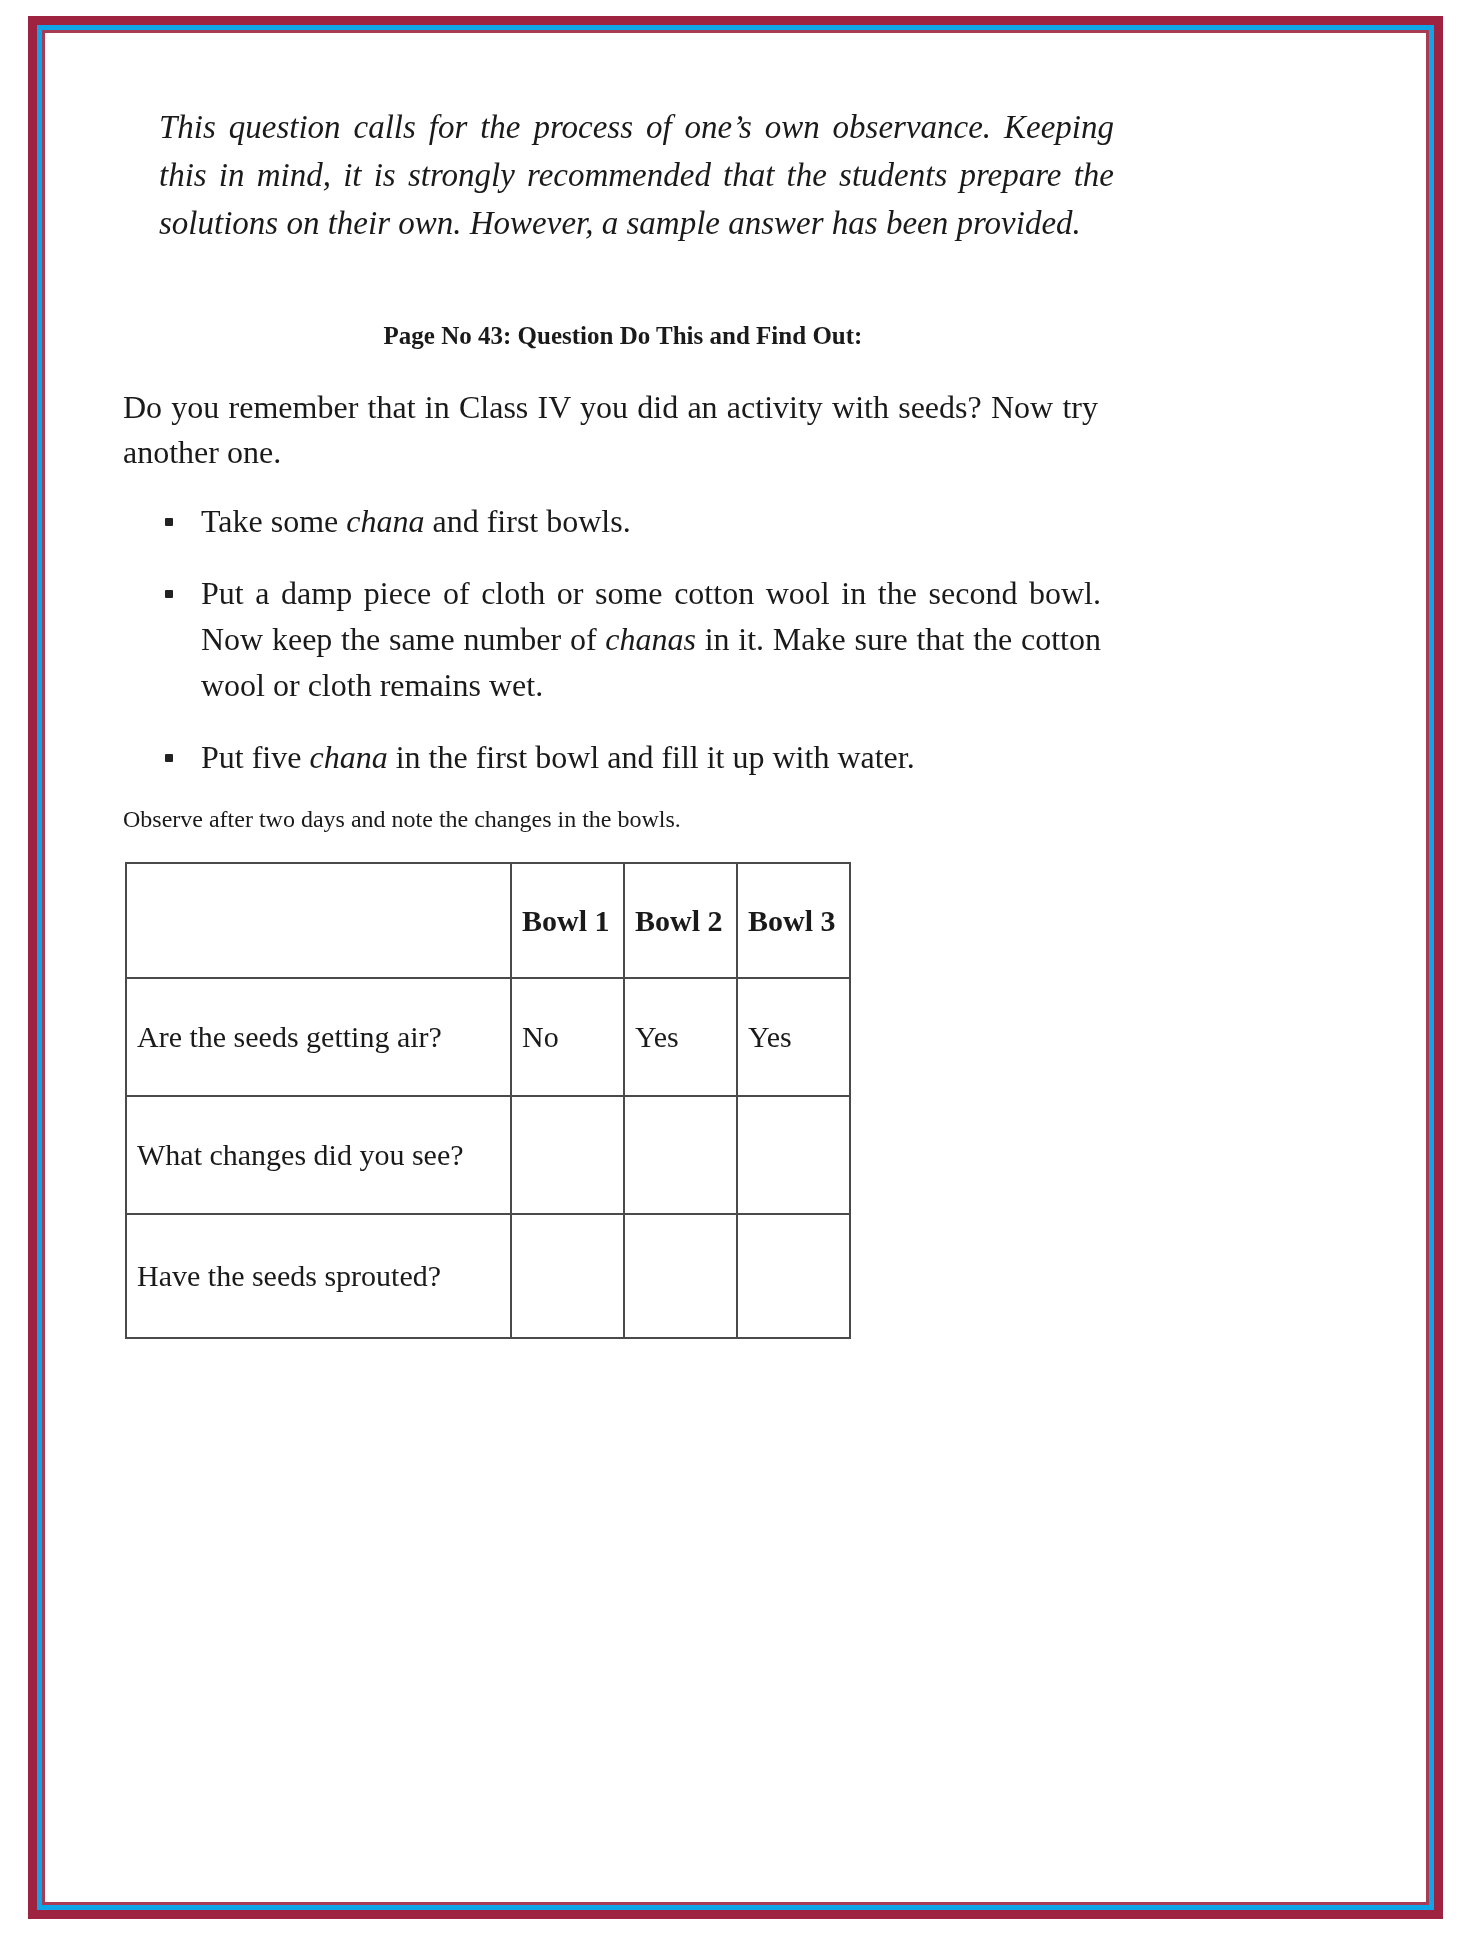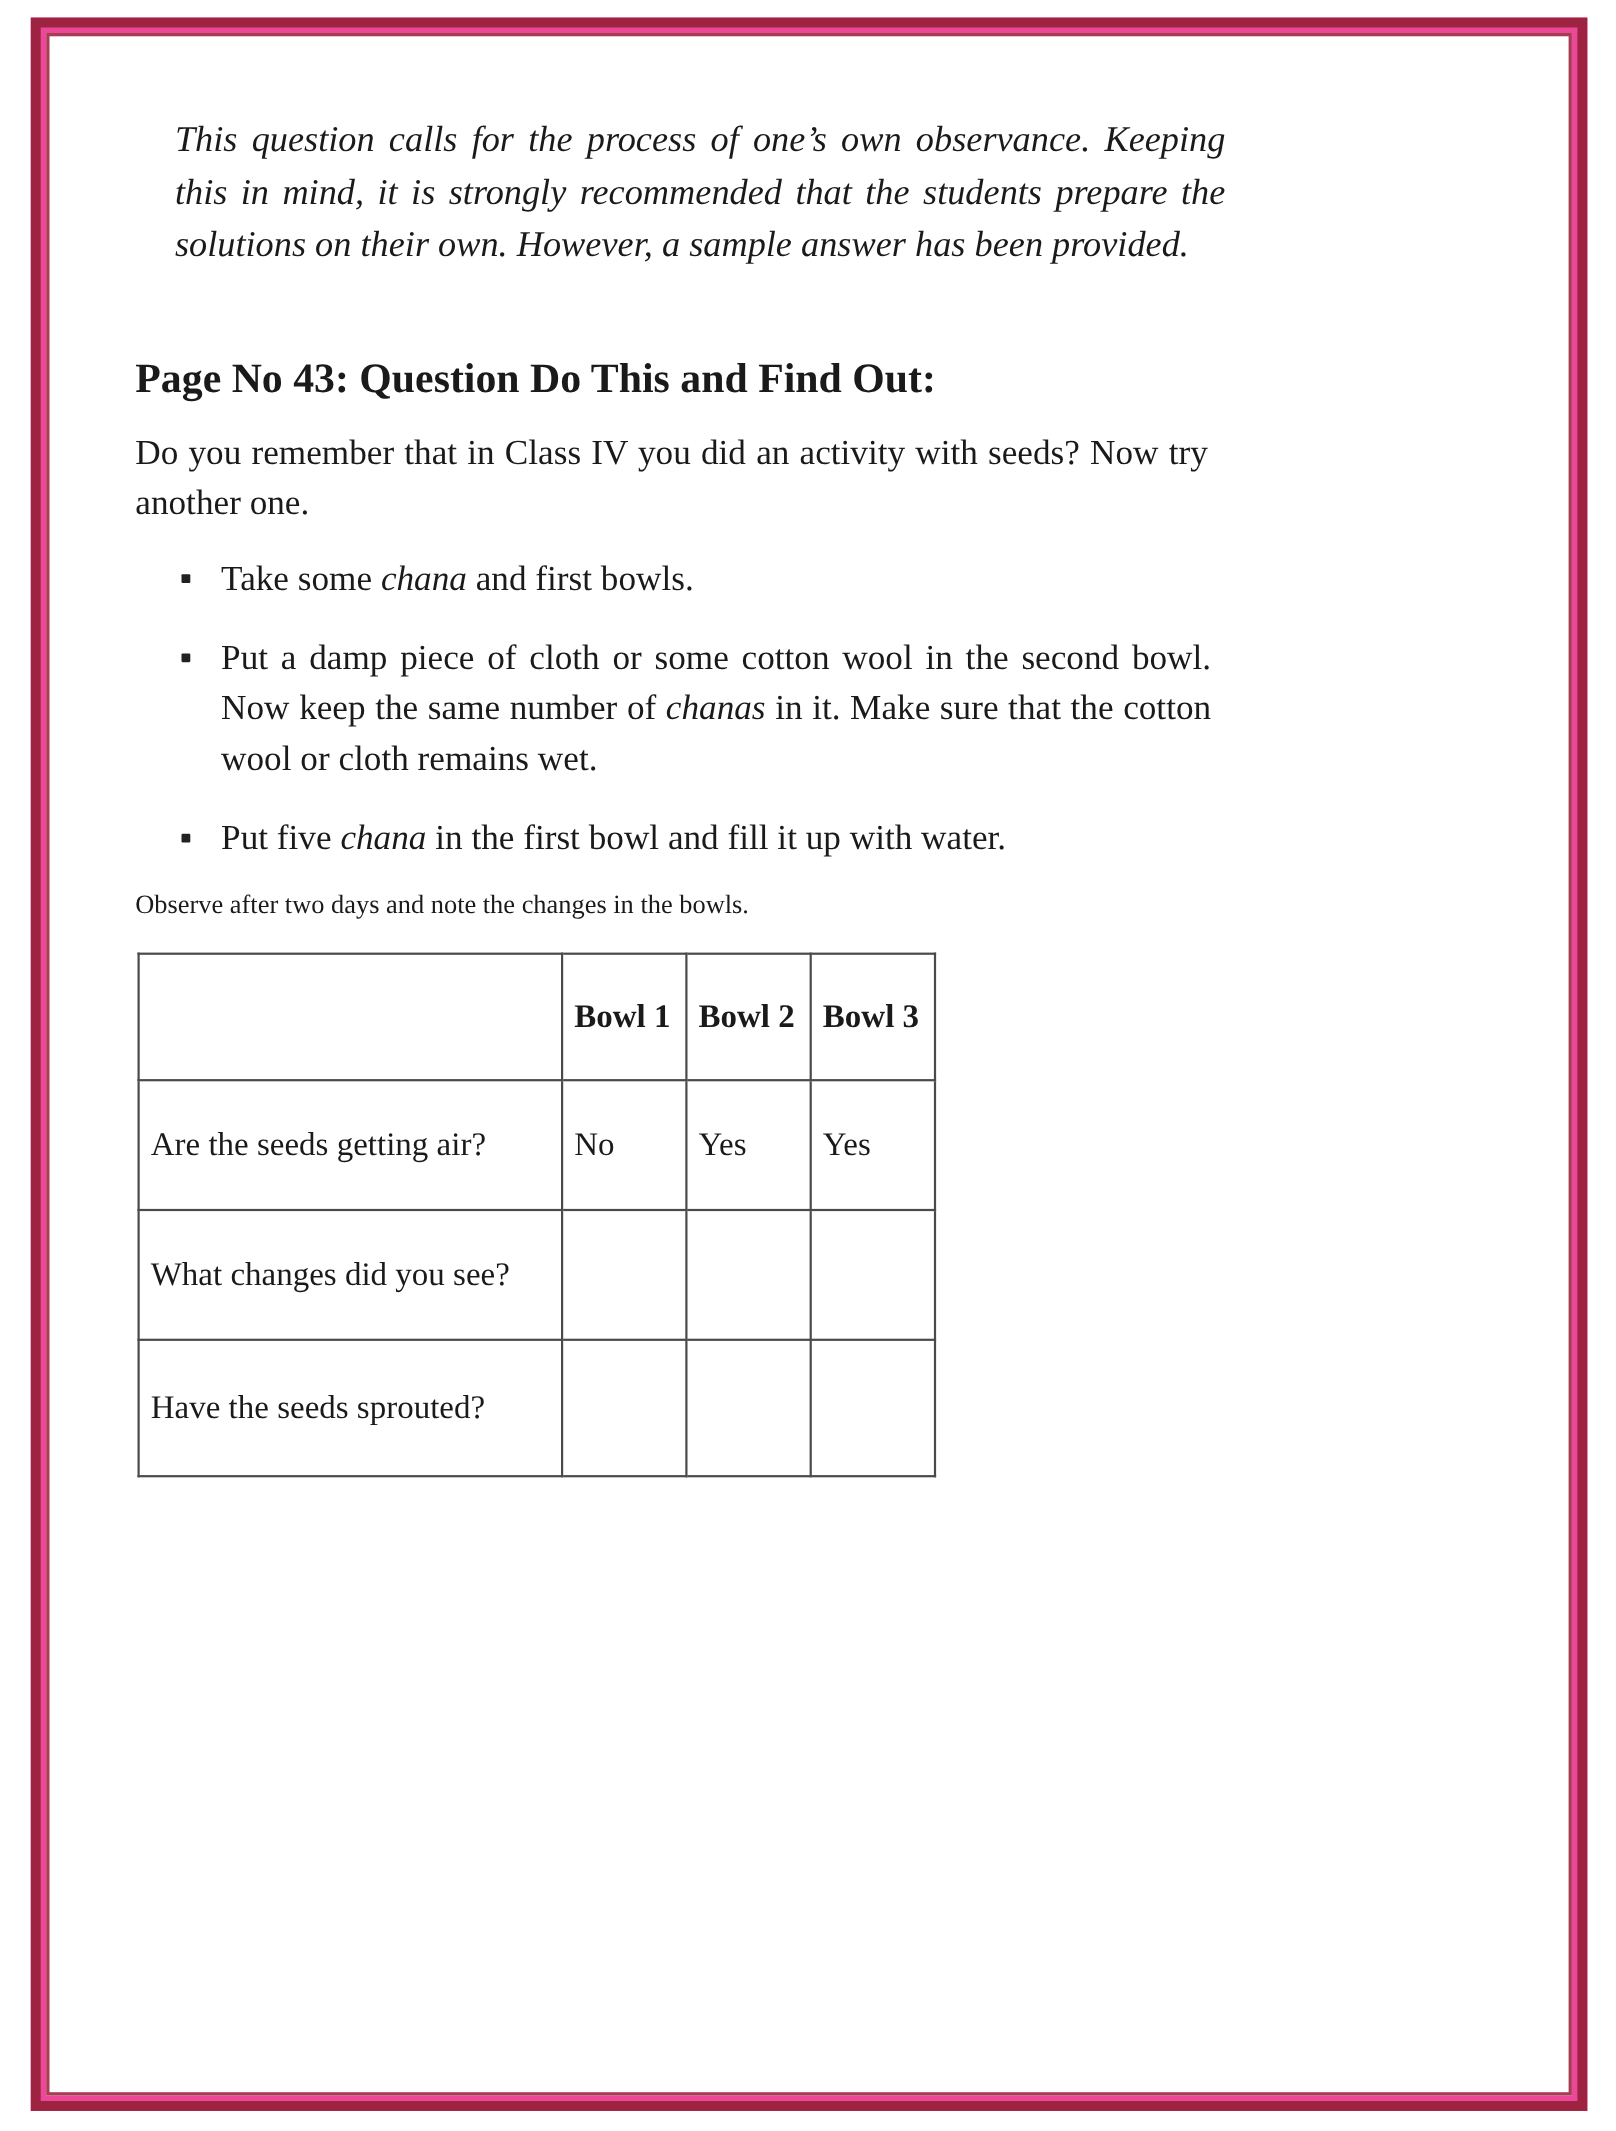--- a/index.html
+++ b/index.html
@@ -17,21 +17,21 @@
   }
 
   
   .page-frame {
     position: absolute;
     left: 28px;
     top: 16px;
     right: 26px;
     bottom: 18px;
     border: 9px solid #9e2340;
-    background: #ec4899;
+    background: #0ea5e9;
     box-sizing: border-box;
   }
   .page-frame-inner {
     position: absolute;
     left: 5px;
     top: 5px;
     right: 5px;
     bottom: 5px;
     border: 3px solid #a83c55;
     box-sizing: border-box;
@@ -51,23 +51,24 @@
     font-size: 33px;
     line-height: 1.46;
     text-align: justify;
     text-justify: inter-word;
     margin: 0 0 72px 36px;
     width: 955px;
   }
 
   .section-heading {
     font-weight: bold;
-    font-size: 38px;
+    font-size: 25px;
     line-height: 1.3;
-    margin: 0 0 20px 0;
+    margin: 0 0 33px 0;
+    text-align: center;
   }
 
   .body-paragraph {
     font-size: 32px;
     line-height: 1.42;
     margin: 0 0 22px 0;
     text-align: justify;
     text-justify: inter-word;
     width: 975px;
   }

